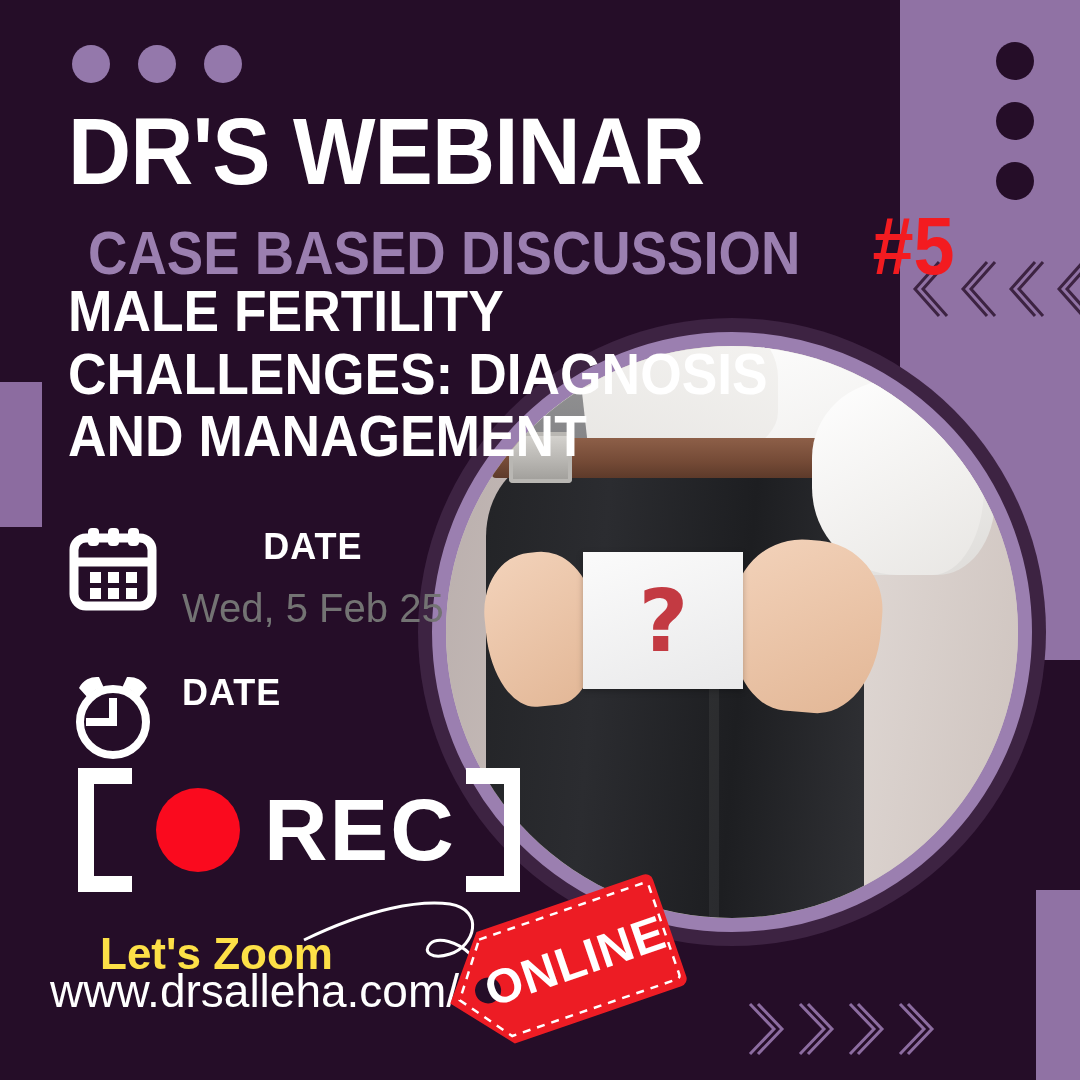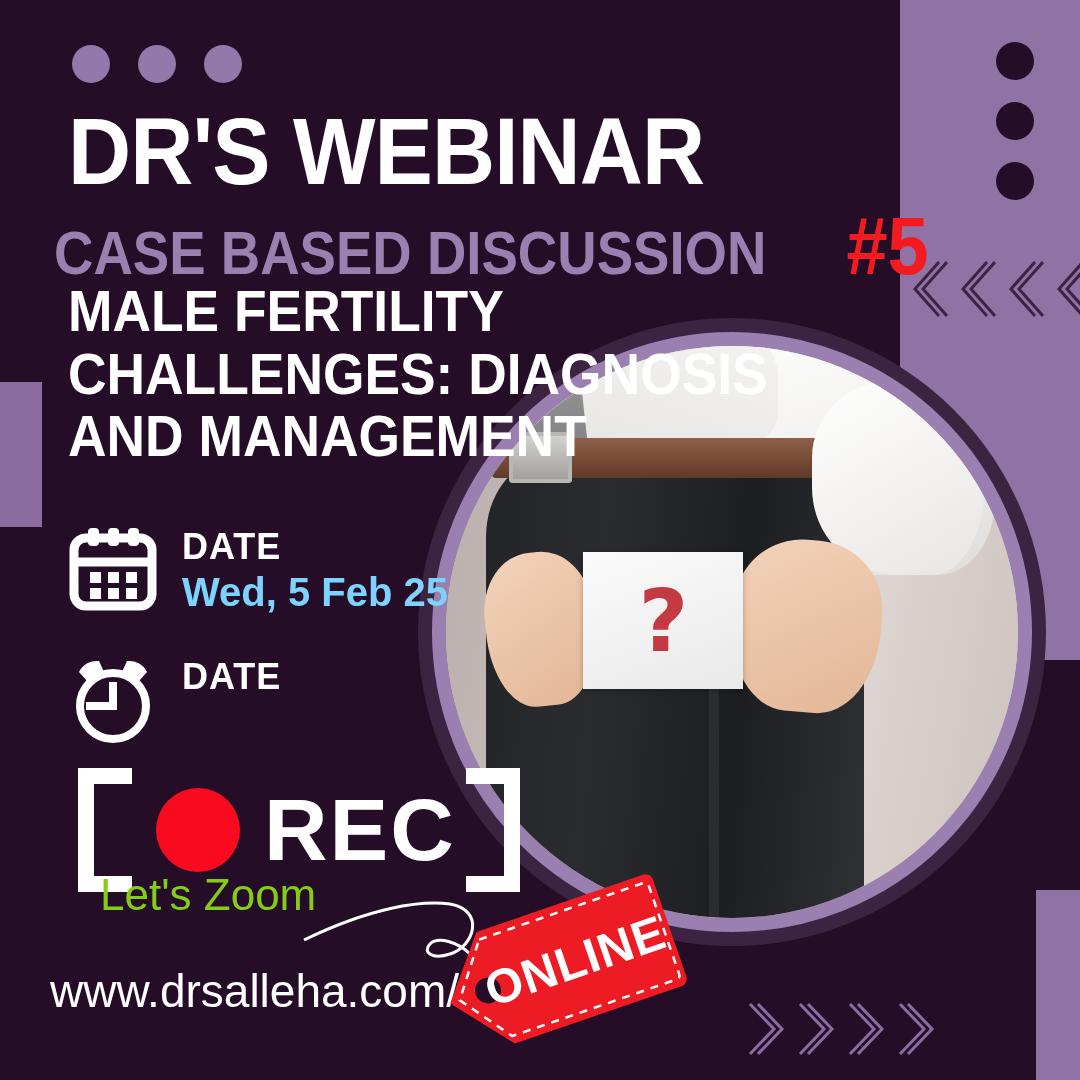--- a/index.html
+++ b/index.html
@@ -102,22 +102,22 @@
   
   .title{
     position:absolute; left:68px; top:105px;
     color:#ffffff; font-size:94px; font-weight:bold;
     letter-spacing:-1px; line-height:1;
     font-family:"Liberation Sans", sans-serif;
     transform:scaleX(.93); transform-origin:left center;
     white-space:nowrap;
   }
   .subtitle-row{
-    position:absolute; left:54px; top:205px;
-    display:flex; align-items:baseline; gap:8px; white-space:nowrap;
+    position:absolute; left:88px; top:205px;
+    display:flex; align-items:baseline; gap:0; white-space:nowrap;
   }
   .subtitle{
     color:#9b7fb0; font-size:62px; font-weight:bold; line-height:1;
     transform:scaleX(.88); transform-origin:left center;
     letter-spacing:0px;
   }
   .issue-no{
     color:#f31b20; font-size:82px; font-weight:bold; line-height:1;
     transform:scaleX(.9); margin-left:-30px;
   }
@@ -127,42 +127,42 @@
     transform:scaleX(.92); transform-origin:left top;
     max-width:820px;
   }
   .topic div{ white-space:nowrap; }
 
   
   .info{ position:absolute; left:66px; top:522px; }
   .info-row{ display:flex; align-items:flex-start; gap:22px; margin-bottom:36px; }
   .info-icon{ width:94px; height:94px; flex:0 0 94px; }
   .info-icon svg{ display:block; width:100%; height:100%; }
-  .info-text{ padding-top:6px; }
+  .info-text{ padding-top:6px;text-align:center; }
   .info-label{ color:#fff; font-size:36px; font-weight:bold; letter-spacing:1px; line-height:1.05; }
-  .info-value{ color:#7dd3fc; font-size:40px; font-weight:700; line-height:1.2; margin-top:2px; }
+  .info-value{ color:#737373; font-size:40px; font-weight:400; line-height:1.2; margin-top:18px; }
 
   
   .rec{
     position:absolute; left:78px; top:768px;
     display:flex; align-items:center; gap:10px;
   }
   .brk{ width:54px; height:124px; position:relative; }
   .brk::before, .brk::after, .brk span{ content:""; position:absolute; background:#fff; }
   .brk::before{ left:0; top:0; width:16px; height:124px; }
   .brk span.t{ left:0; top:0; width:54px; height:16px; }
   .brk span.b{ left:0; bottom:0; width:54px; height:16px; }
   .brk.r{ transform:scaleX(-1); }
   .rec-dot{ width:84px; height:84px; border-radius:50%; background:#fa0a1e; margin:0 14px; }
   .rec-text{ color:#fff; font-size:88px; font-weight:bold; letter-spacing:2px; line-height:1; }
 
   
   .lets-zoom{
-    position:absolute; left:100px; top:873px;
-    color:#84cc16; font-size:44px; font-weight:400; line-height:1;
+    position:absolute; left:100px; top:932px;
+    color:#fde047; font-size:44px; font-weight:700; line-height:1;
   }
   .url{
     position:absolute; left:50px; top:968px;
     color:#fff; font-size:46px; font-weight:300; line-height:1;
   }
   .string-svg{ position:absolute; left:300px; top:898px; width:230px; height:90px; }
 
   
   .tag{
     position:absolute; left:440px; top:905px;

